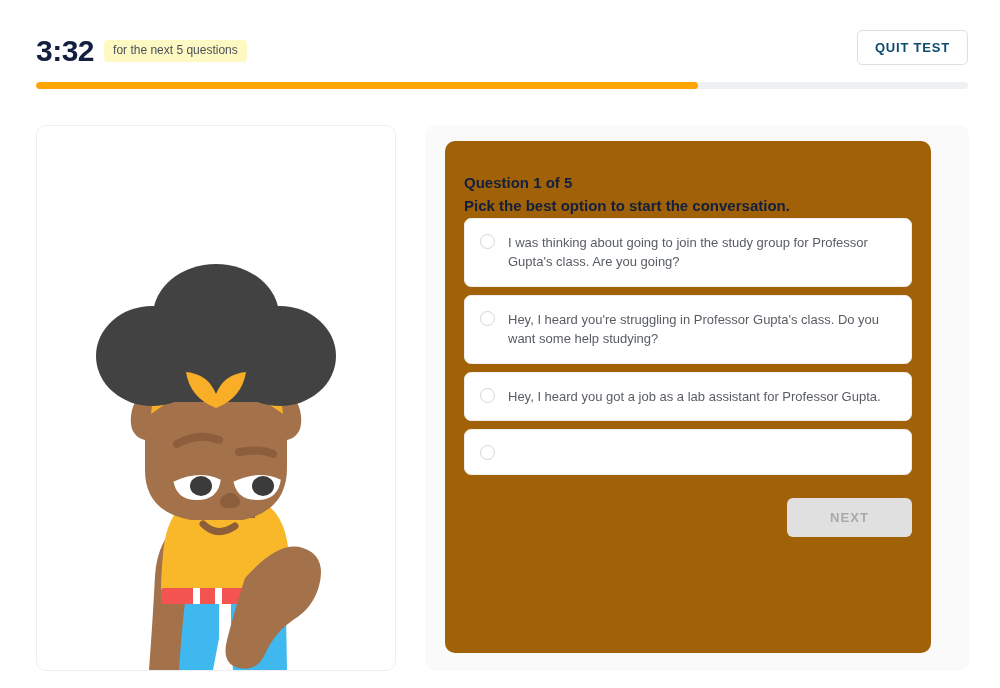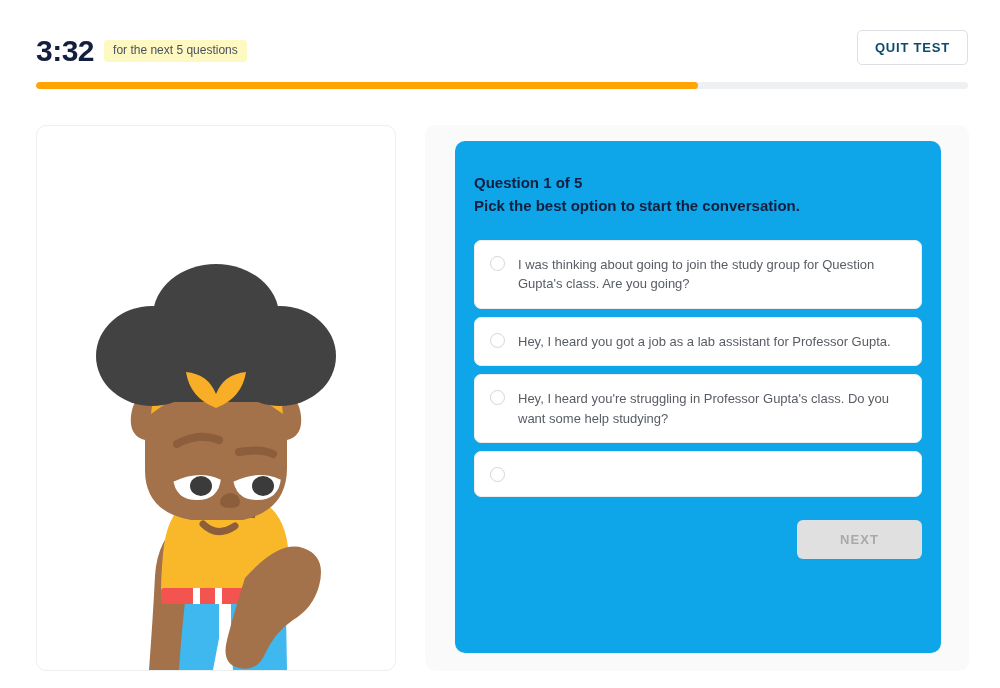--- a/index.html
+++ b/index.html
@@ -107,42 +107,41 @@
     left: 425px;
     top: 125px;
     width: 544px;
     height: 546px;
     background: #fafafa;
     border-radius: 10px;
   }
 
   .question-card {
     position: absolute;
-    left: 30px;
+    left: 20px;
     top: 16px;
     width: 486px;
     height: 512px;
-    background: #0ea5e9;
+    background: #a16207;
     border-radius: 10px;
     padding: 30px 19px 0 19px;
   }
 
   .q-counter {
     font-size: 15px;
     font-weight: bold;
     color: #131f3e;
     line-height: 1.55;
   }
 
   .q-prompt {
     font-size: 15px;
     font-weight: bold;
     color: #131f3e;
     line-height: 1.55;
-    margin-bottom: 22px;
   }
 
   .options-list {
     display: flex;
     flex-direction: column;
     gap: 8px;
   }
 
   .option {
     display: flex;
@@ -262,29 +261,29 @@
 
   <div class="question-outer">
     <div class="question-card">
 
       <div class="q-counter">Question 1 of 5</div>
       <div class="q-prompt">Pick the best option to start the conversation.</div>
 
       <div class="options-list" id="options-list">
           <div class="option">
             <span class="radio"></span>
-            <span class="option-text">I was thinking about going to join the study group for Question Gupta's class. Are you going?</span>
+            <span class="option-text">I was thinking about going to join the study group for Professor Gupta's class. Are you going?</span>
+          </div>
+          <div class="option">
+            <span class="radio"></span>
+            <span class="option-text">Hey, I heard you're struggling in Professor Gupta's class. Do you want some help studying?</span>
           </div>
           <div class="option">
             <span class="radio"></span>
             <span class="option-text">Hey, I heard you got a job as a lab assistant for Professor Gupta.</span>
-          </div>
-          <div class="option">
-            <span class="radio"></span>
-            <span class="option-text">Hey, I heard you're struggling in Professor Gupta's class. Do you want some help studying?</span>
           </div>
           <div class="option">
             <span class="radio"></span>
           </div>
         </div>
 
       <div class="next-row">
         <button class="next-button">NEXT</button>
       </div>
 

